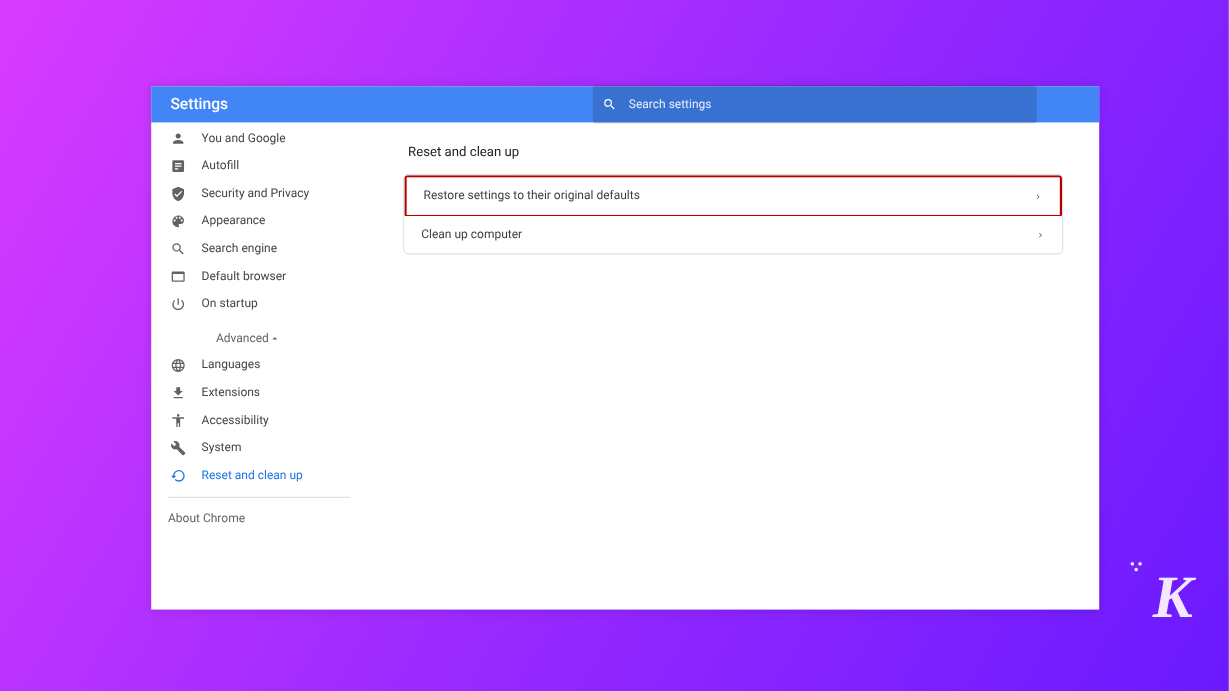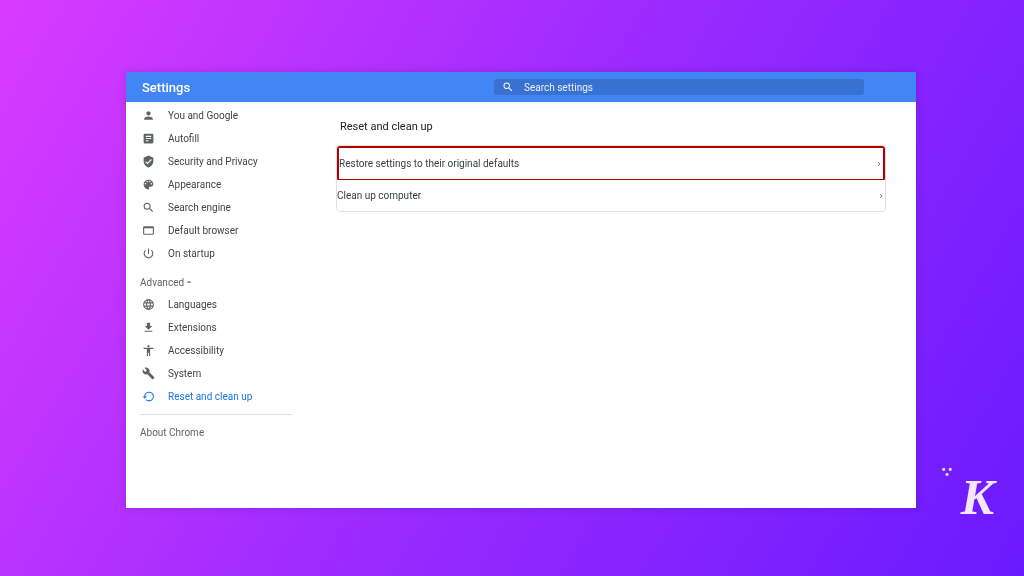--- a/index.html
+++ b/index.html
@@ -49,21 +49,21 @@
     font-size: 13px;
   }
   .toolbar-title {
     width: 218px;
     padding-left: 16px;
     font-weight: 500;
   }
   .search-bar {
     margin-left: 150px;
     width: 370px;
-    height: 16px;
+    height: 32px;
     background: rgba(0,0,0,0.15);
     border-radius: 3px;
     display: flex;
     align-items: center;
     padding: 0 8px;
   }
   .search-bar svg { width: 12px; height: 12px; fill: #fff; margin-right: 10px; }
   .search-bar span { font-size: 10px; color: #e8f0fe; }
   .body-area {
     flex: 1;
@@ -94,20 +94,21 @@
   .nav-item svg { width: 13px; height: 13px; fill: currentColor; }
   .nav-item.active { color: #1a73e8; }
   .nav-item.active .icon { color: #1a73e8; }
   .section-header {
     display: flex;
     align-items: center;
     height: 22px;
     margin-top: 6px;
     color: #5f6368;
     cursor: pointer;
+    margin-left: 40px;
   }
   .section-header svg { width: 10px; height: 10px; fill: #5f6368; }
   .simple-item {
     display: flex;
     align-items: center;
     justify-content: space-between;
     height: 22px;
     margin-top: 6px;
     color: #5f6368;
     cursor: pointer;
@@ -126,21 +127,21 @@
   }
   .card {
     border: 1px solid #e0e0e0;
     border-radius: 4px;
     overflow: hidden;
   }
   .card-row {
     display: flex;
     align-items: center;
     justify-content: space-between;
-    padding: 10px 0;
+    padding: 10px 14px;
     font-size: 10px;
     color: #3c4043;
     cursor: pointer;
     background: #fff;
   }
   .card-row svg { width: 8px; height: 8px; fill: #5f6368; }
   .highlight-box {
     border: 2px solid #b20000;
     border-radius: 2px;
     margin-bottom: -1px;

